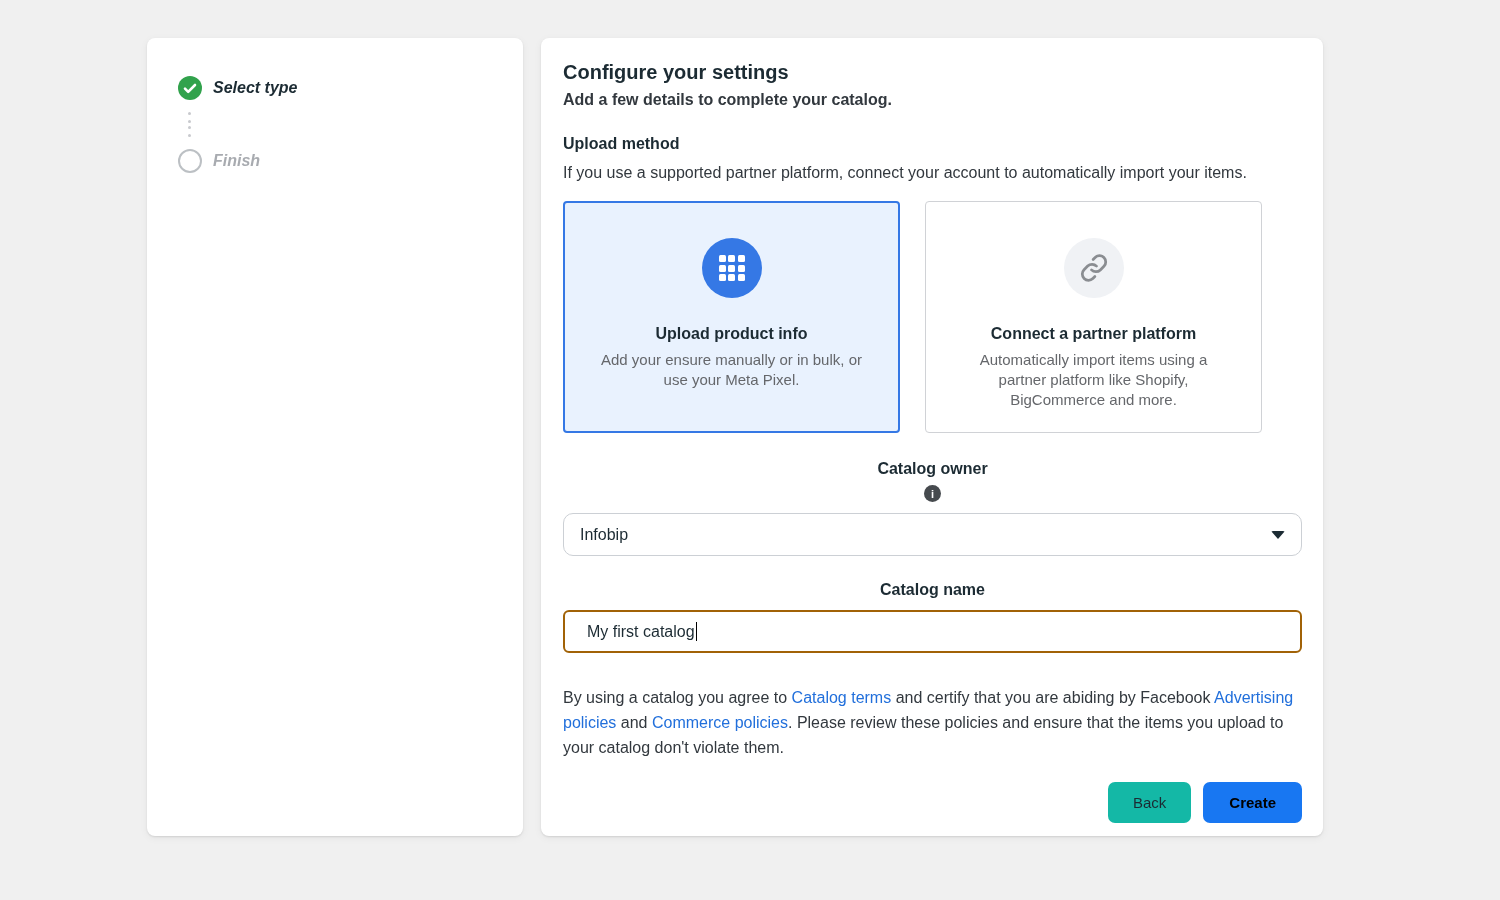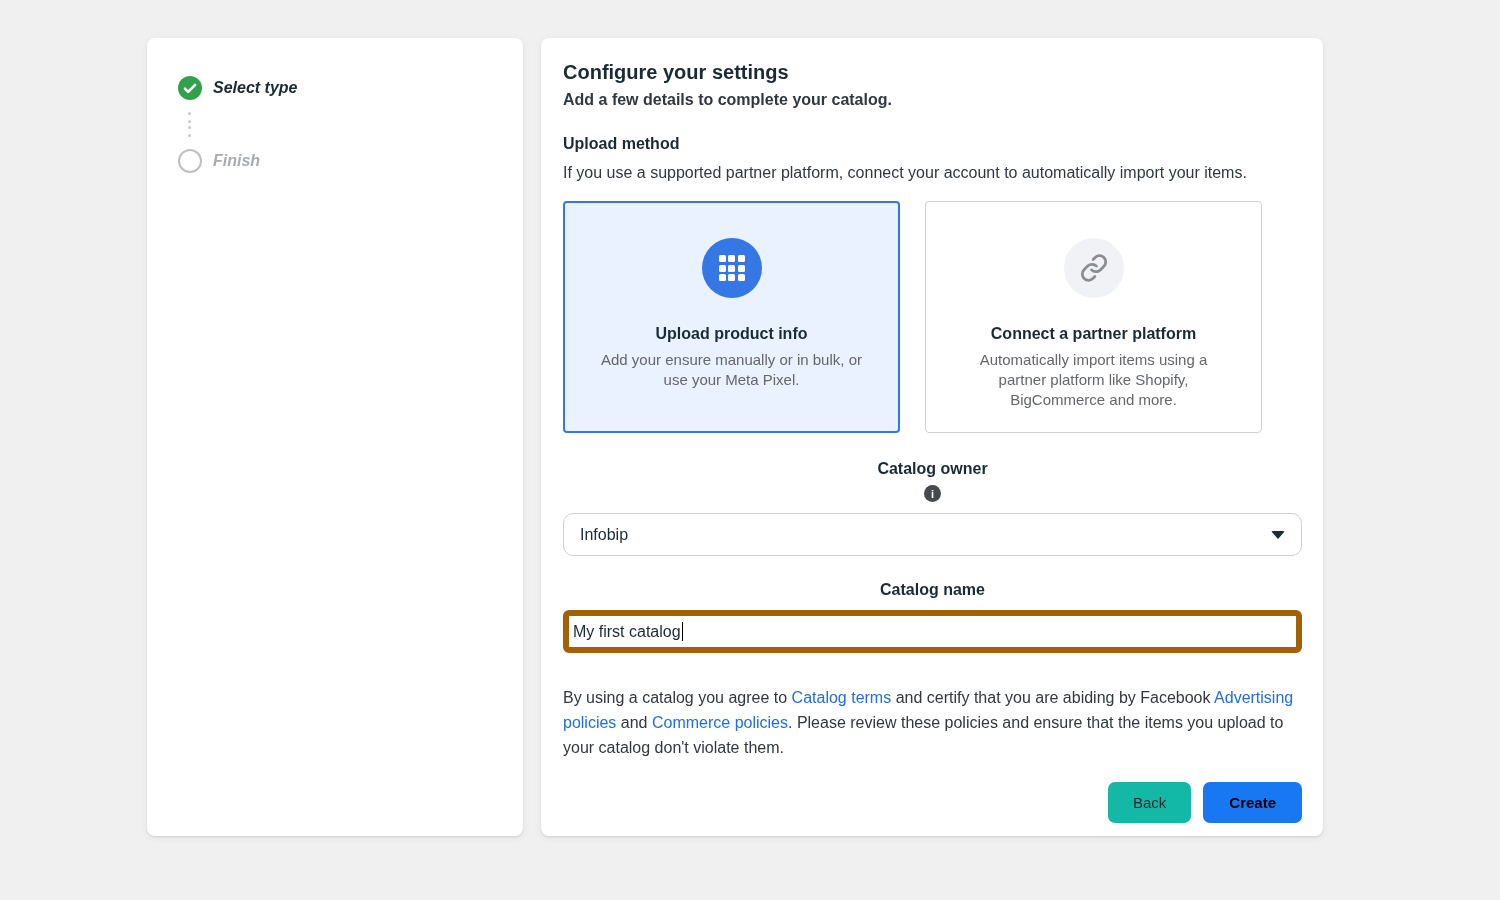--- a/index.html
+++ b/index.html
@@ -93,23 +93,23 @@
   }
   .caret-down {
     width: 0; height: 0;
     border-left: 7px solid transparent;
     border-right: 7px solid transparent;
     border-top: 8px solid #1C2B33;
     border-radius: 2px;
   }
   .text-input {
     margin-top: 11px; height: 43px;
-    border: 6px solid #a16207; border-radius: 6px;
+    border: 2px solid #a16207; border-radius: 6px;
     display: flex; align-items: center;
-    padding: 0 4px; font-size: 16px; background: #fff; cursor: text;
+    padding: 0 22px; font-size: 16px; background: #fff; cursor: text;
   }
   .caret-line { width: 1px; height: 19px; background: #000; margin-left: 1px; }
   @keyframes blink { 50% { opacity: 0; } }
   .caret-line { animation: blink 1.1s steps(1) infinite; }
 
   .legal { margin: 32px 0 0; font-size: 16px; line-height: 25px; max-width: 739px; color: #32383E; }
   .legal a { color: #216FDB; text-decoration: none; cursor: pointer; }
 
   .actions { display: flex; justify-content: flex-end; gap: 12px; margin-top: 22px; }
   .btn {

